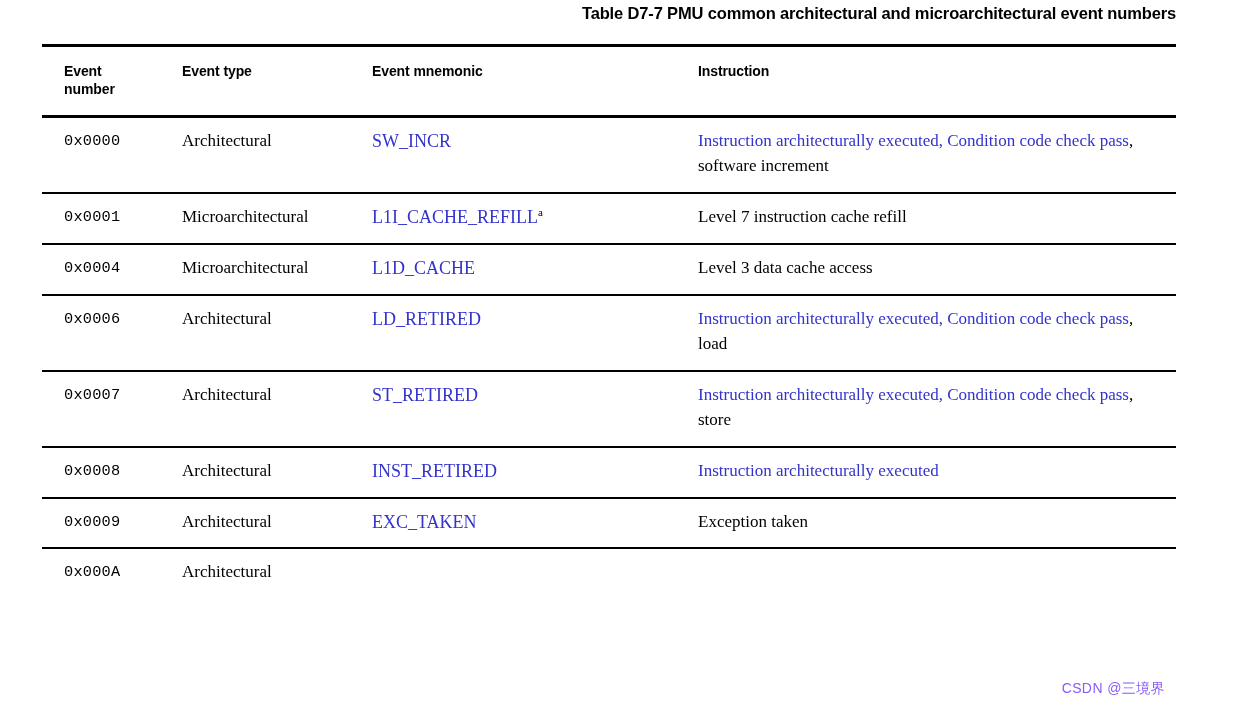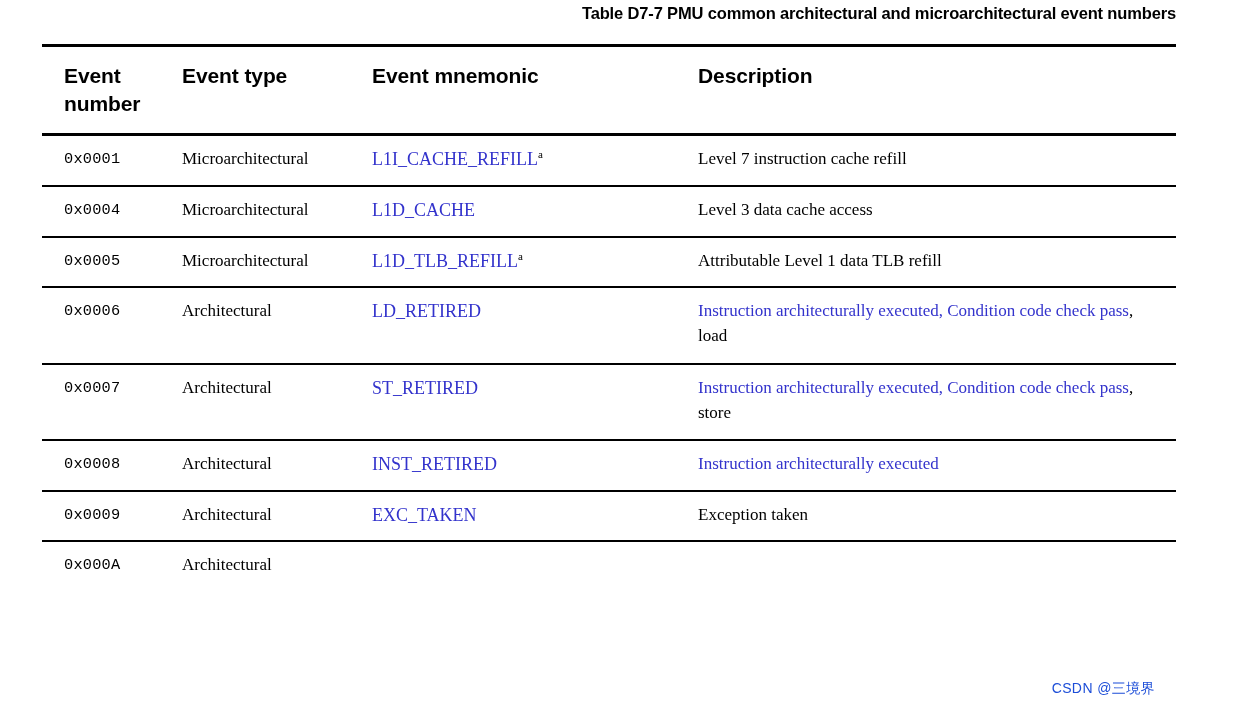--- a/index.html
+++ b/index.html
@@ -57,21 +57,21 @@
   table.pmu col.c-desc  { width: 480px; }
 
   
   thead tr {
     border-top: 3px solid #000;
     border-bottom: 3px solid #000;
   }
   thead th {
     font-family: "Liberation Sans", sans-serif;
     font-weight: bold;
-    font-size: 21px;
+    font-size: 14px;
     text-align: left;
     vertical-align: top;
     padding: 15px 0 16px 0;
     line-height: 1.32;
     color: #000;
     letter-spacing: -0.1px;
   }
   thead th.h-num    { padding-left: 22px; }
   thead th.h-type   { padding-left: 0px; }
   thead th.h-mnem   { padding-left: 2px; }
@@ -126,25 +126,25 @@
   .sup-a {
     font-size: 11px;
     vertical-align: super;
     color: #000000;
     font-family: "Liberation Serif", serif;
   }
 
   
   .watermark {
     position: absolute;
-    right: 14px;
+    right: 4px;
     bottom: 12px;
     font-family: "Liberation Sans", sans-serif;
     font-size: 14px;
-    color: #1d4ed8;
+    color: #8b5cf6;
     white-space: nowrap;
     letter-spacing: 0.4px;
   }
 </style>
 </head>
 <body>
 
 <div class="page">
 
   <div class="table-title">Table D7-7 PMU common architectural and microarchitectural event numbers</div>
@@ -158,42 +158,42 @@
           <col class="c-desc">
       </colgroup>
       <thead>
         <tr>
           <th class="h-num">
             <span>Event</span><br>
             <span>number</span>
           </th>
           <th class="h-type">Event type</th>
           <th class="h-mnem">Event mnemonic</th>
-          <th class="h-desc">Description</th>
+          <th class="h-desc">Instruction</th>
         </tr>
       </thead>
       <tbody id="table-body">
+          <tr class="tall">
+            <td class="cell-num">0x0000</td>
+            <td class="cell-type">Architectural</td>
+            <td class="cell-mnem"><span class="lnk">SW_INCR</span></td>
+            <td class="cell-desc"><span class="lnk">Instruction architecturally executed, Condition code check pass</span><span>, software increment</span></td>
+          </tr>
           <tr>
             <td class="cell-num">0x0001</td>
             <td class="cell-type">Microarchitectural</td>
             <td class="cell-mnem"><span class="lnk">L1I_CACHE_REFILL</span><span class="sup-a">a</span></td>
             <td class="cell-desc"><span>Level 7 instruction cache refill</span></td>
           </tr>
           <tr>
             <td class="cell-num">0x0004</td>
             <td class="cell-type">Microarchitectural</td>
             <td class="cell-mnem"><span class="lnk">L1D_CACHE</span></td>
             <td class="cell-desc"><span>Level 3 data cache access</span></td>
           </tr>
-          <tr>
-            <td class="cell-num">0x0005</td>
-            <td class="cell-type">Microarchitectural</td>
-            <td class="cell-mnem"><span class="lnk">L1D_TLB_REFILL</span><span class="sup-a">a</span></td>
-            <td class="cell-desc"><span>Attributable Level 1 data TLB refill</span></td>
-          </tr>
           <tr class="tall">
             <td class="cell-num">0x0006</td>
             <td class="cell-type">Architectural</td>
             <td class="cell-mnem"><span class="lnk">LD_RETIRED</span></td>
             <td class="cell-desc"><span class="lnk">Instruction architecturally executed, Condition code check pass</span><span>, load</span></td>
           </tr>
           <tr class="tall">
             <td class="cell-num">0x0007</td>
             <td class="cell-type">Architectural</td>
             <td class="cell-mnem"><span class="lnk">ST_RETIRED</span></td>

